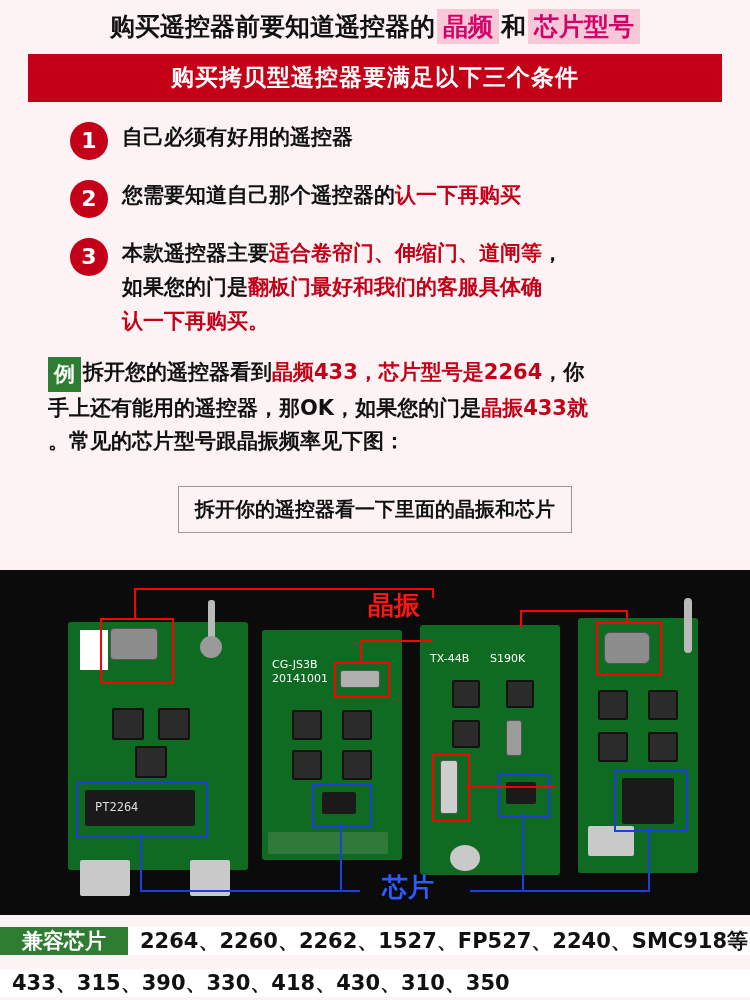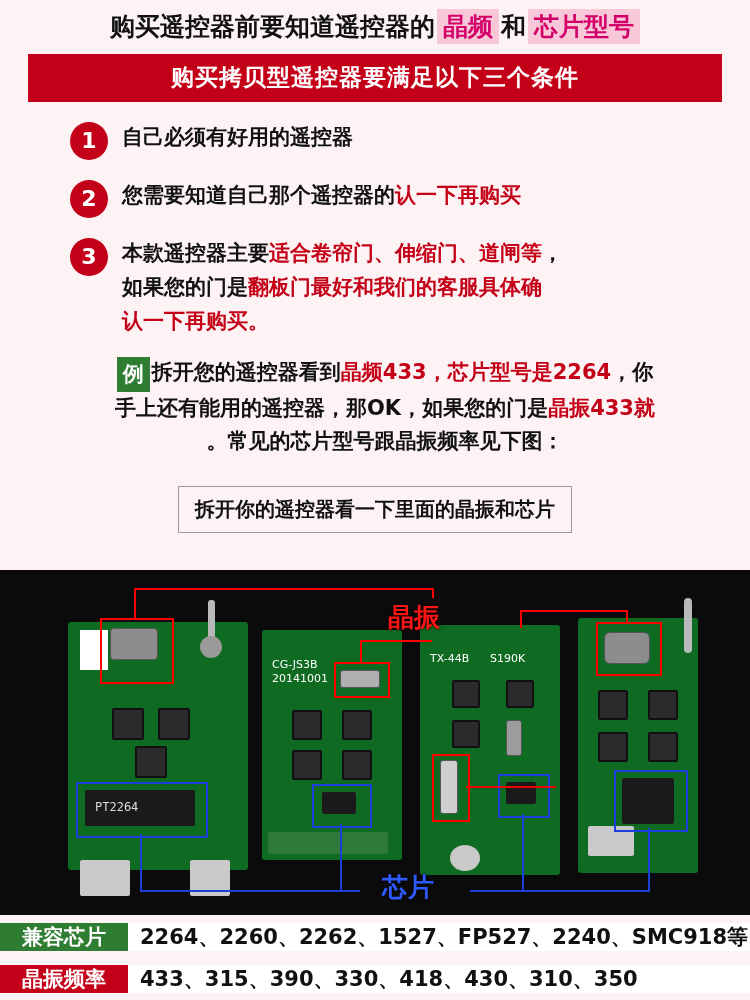--- a/index.html
+++ b/index.html
@@ -49,21 +49,21 @@
     line-height:1;
   }
   .itext{font-size:21px;color:#111;line-height:34px;font-weight:bold;}
   .itext .red{color:#c30017;}
   .itext .blk{color:#111;}
 
   
   .example{
     margin:14px 28px 0 48px;
     font-size:21px;line-height:33px;color:#111;font-weight:bold;
-    text-align:center;
+    text-align:left;
   }
   .ex-badge{
     display:inline-block;background:#2e7d32;color:#fff;
     font-size:21px;font-weight:bold;
     padding:1px 6px;margin-right:2px;vertical-align:-2px;
   }
   .example .red{color:#c30017;}
 
   
   .capwrap{display:flex;justify-content:center;margin-top:28px;}
@@ -96,21 +96,21 @@
   .lbl-blue{
     position:absolute;color:#2d5bff;font-size:26px;font-weight:bold;
     text-shadow:0 0 3px #000;
   }
   .ln{position:absolute;}
   .ln.red{background:#ff0000;}
   .ln.blue{background:#1b3fd8;}
 
   
   .table{position:absolute;left:0;top:918px;width:750px;}
-  .trow{display:flex;align-items:center;height:37px;margin-bottom:5px;}
+  .trow{display:flex;align-items:flex-end;height:37px;margin-bottom:5px;}
   .tkey{
     width:128px;flex:0 0 128px;color:#fff;font-size:21px;font-weight:bold;
     display:flex;align-items:center;justify-content:center;
   }
   .tkey.green{background:#2e7d32;}
   .tkey.red{background:#c30017;}
   .tval{
     flex:1;background:#fff;display:flex;align-items:center;
     padding-left:12px;font-size:21px;color:#111;font-weight:bold;
   }
@@ -233,28 +233,27 @@
     <div class="ln red" style="left:520px;top:40px;width:2px;height:18px;"></div>
     <div class="ln red" style="left:466px;top:216px;width:90px;height:2px;opacity:.9;"></div>
 
     <div class="ln blue" style="left:140px;top:264px;width:2px;height:58px;"></div>
     <div class="ln blue" style="left:140px;top:320px;width:220px;height:2px;"></div>
     <div class="ln blue" style="left:340px;top:254px;width:2px;height:66px;"></div>
     <div class="ln blue" style="left:522px;top:244px;width:2px;height:76px;"></div>
     <div class="ln blue" style="left:470px;top:320px;width:180px;height:2px;"></div>
     <div class="ln blue" style="left:648px;top:258px;width:2px;height:62px;"></div>
 
-    <div class="lbl-red" style="left:388px;top:18px;margin-top:12px;">晶振</div>
+    <div class="lbl-red" style="left:368px;top:18px;">晶振</div>
     <div class="lbl-blue" style="left:382px;top:300px;">芯片</div>
   </div>
 
   <div class="table">
     <div class="trow">
       <div class="tkey green">兼容芯片</div>
       <div class="tval">2264、2260、2262、1527、FP527、2240、SMC918等</div>
     </div>
     <div class="trow">
-      <div class="tkey red">晶振频率</div>
       <div class="tval">433、315、390、330、418、430、310、350</div>
     </div>
   </div>
 
 </div>
 
 </body></html>

